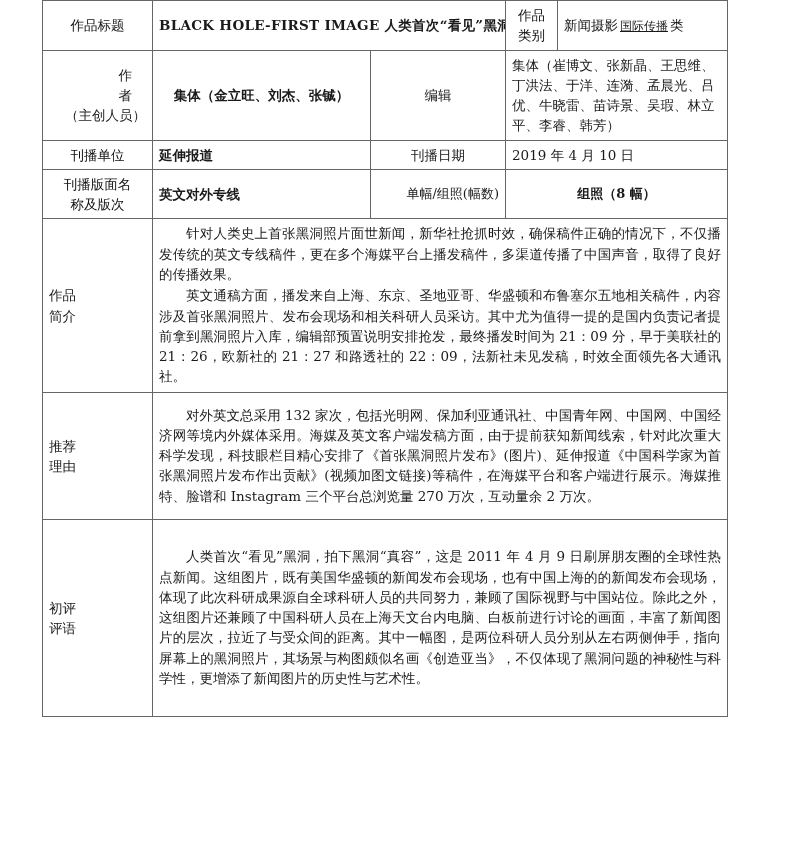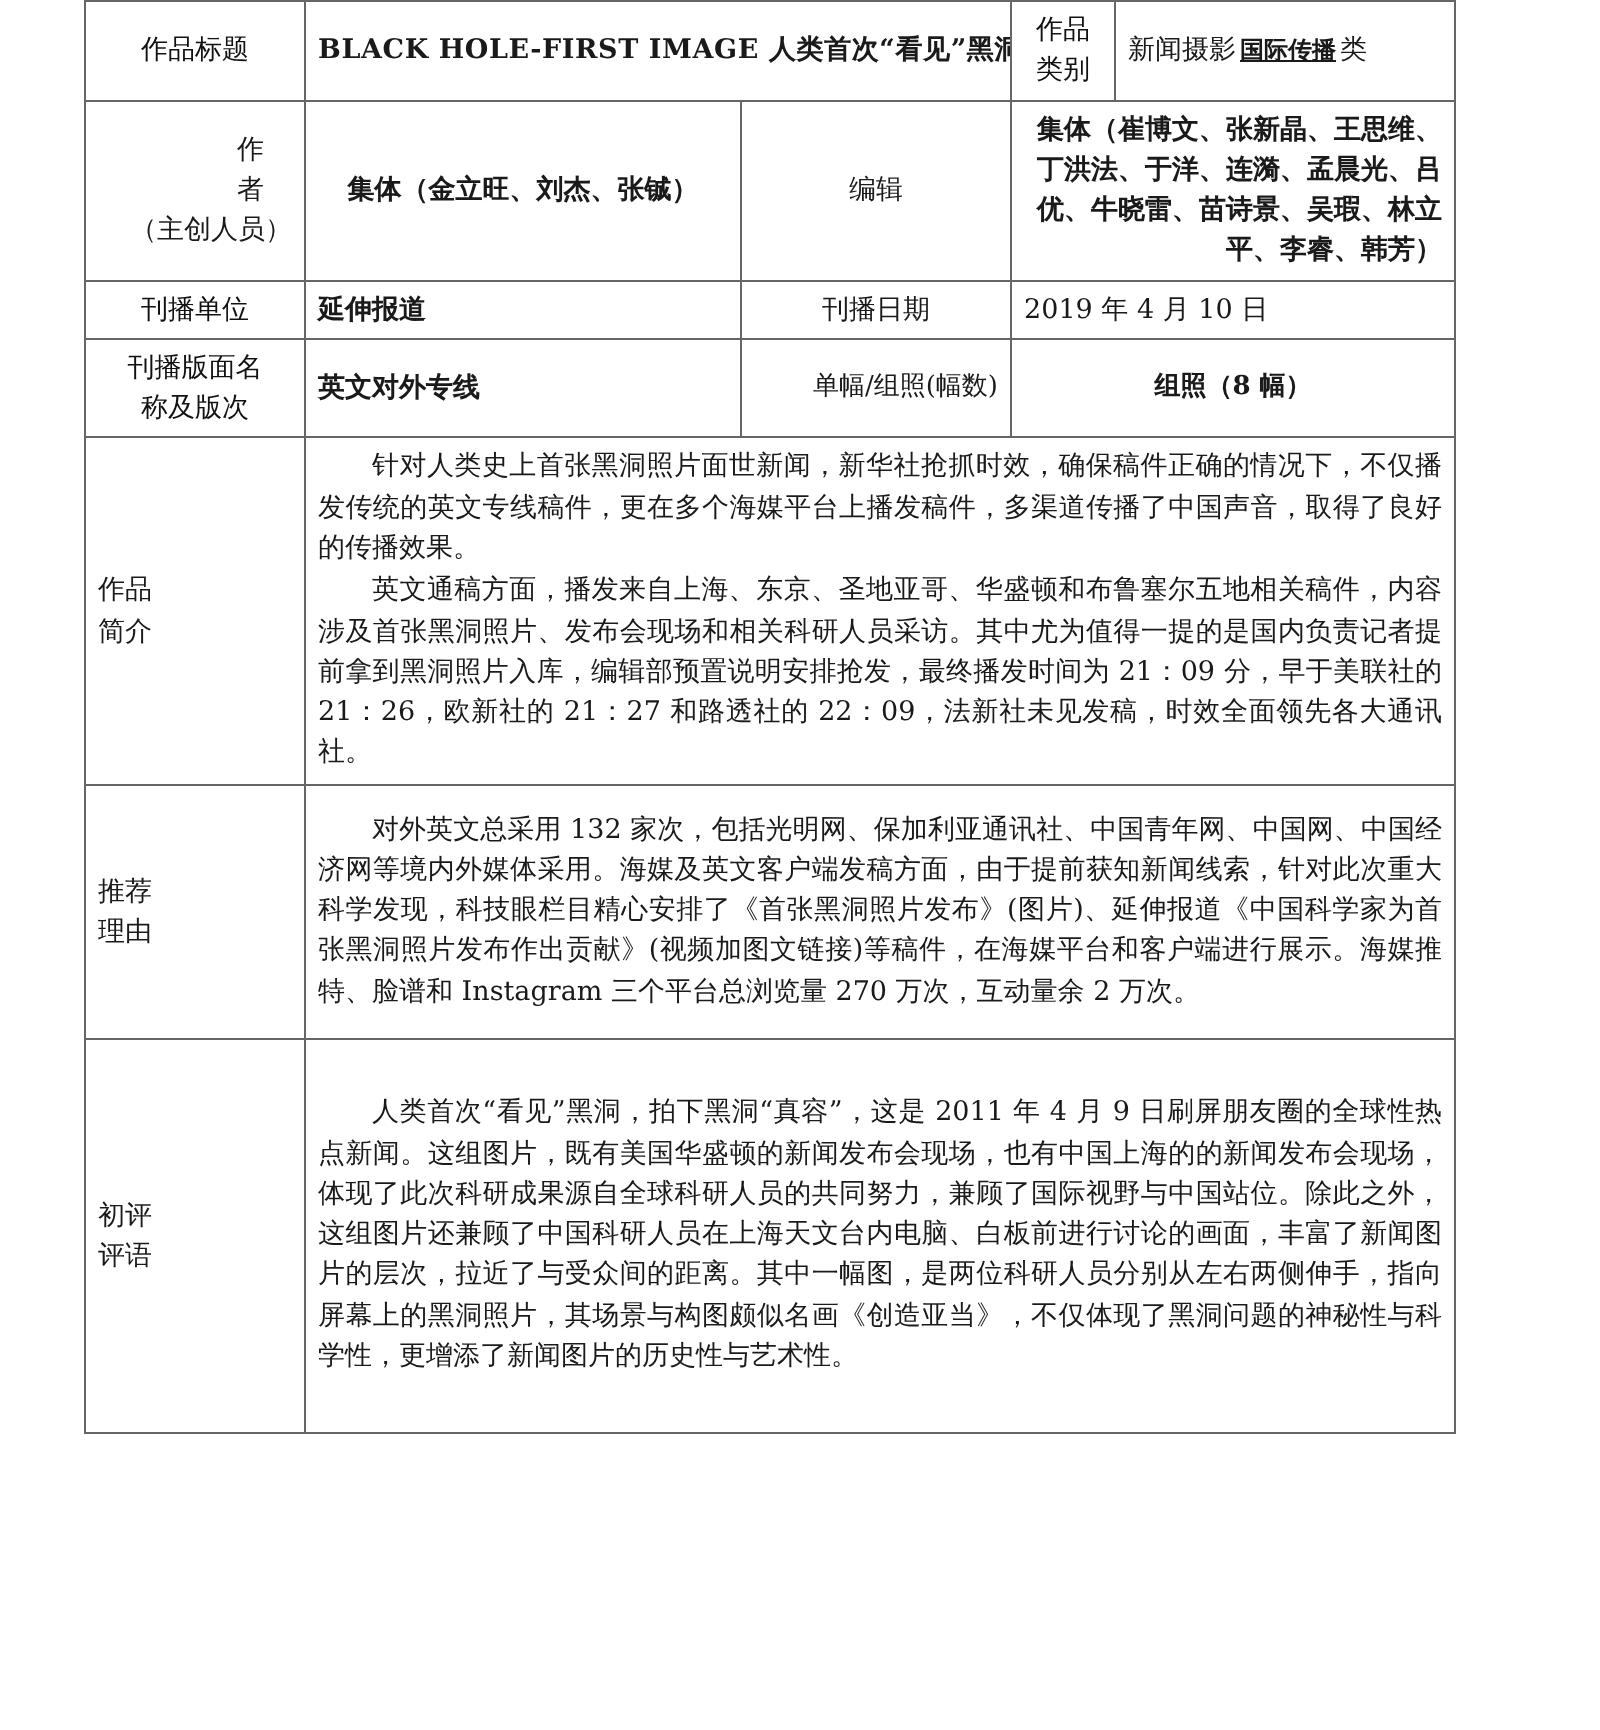--- a/index.html
+++ b/index.html
@@ -83,28 +83,28 @@
     font-size: 15px;
   }
   .cat-cell {
     font-size: 15px;
     padding-left: 8px;
     white-space: nowrap;
   }
   .cat-cell u {
     text-decoration: underline;
     font-size: 12px;
-    font-weight: bold;
+    font-weight: normal;
     padding: 0 2px;
   }
   .names {
     font-size: 12.5px;
-    font-weight: bold;
+    font-weight: normal;
     line-height: 1.45;
-    text-align: right;
+    text-align: left;
     padding: 3px 2px 3px 5px;
     word-break: break-all;
   }
   .body-cell {
     font-size: 13.2px;
     line-height: 1.72;
     text-align: justify;
     text-justify: inter-ideograph;
     padding: 7px 9px 7px 10px;
     vertical-align: top;

